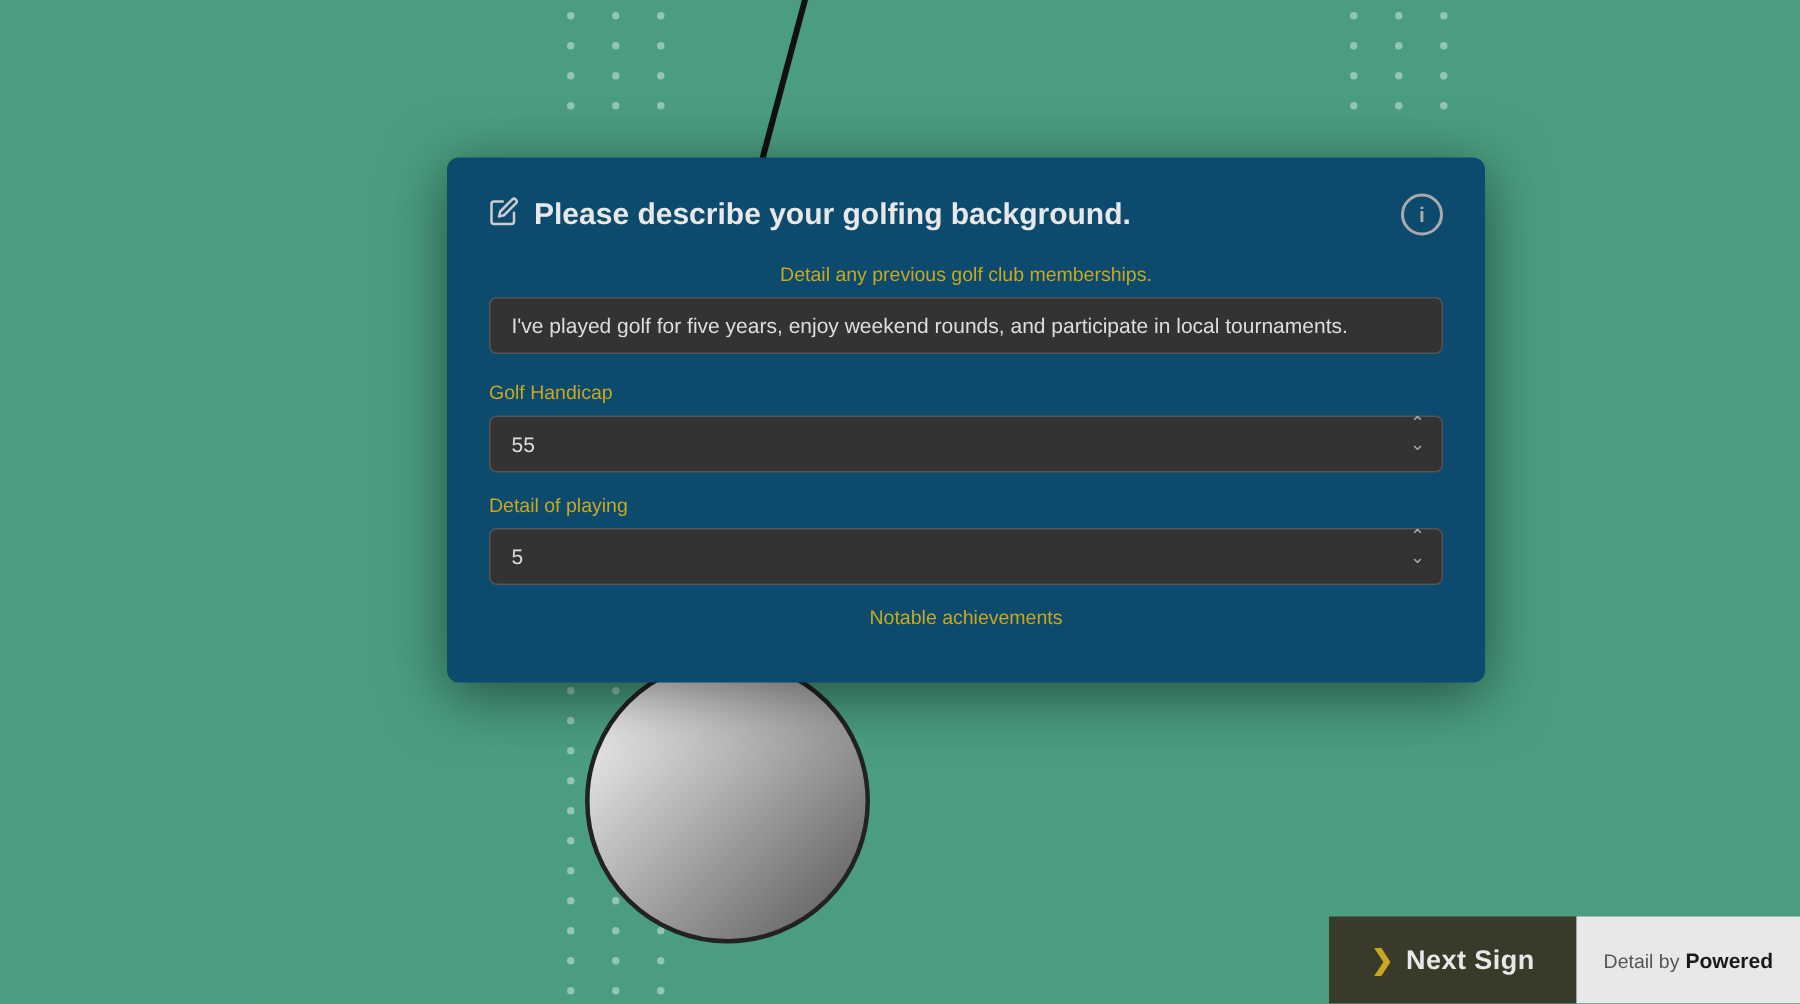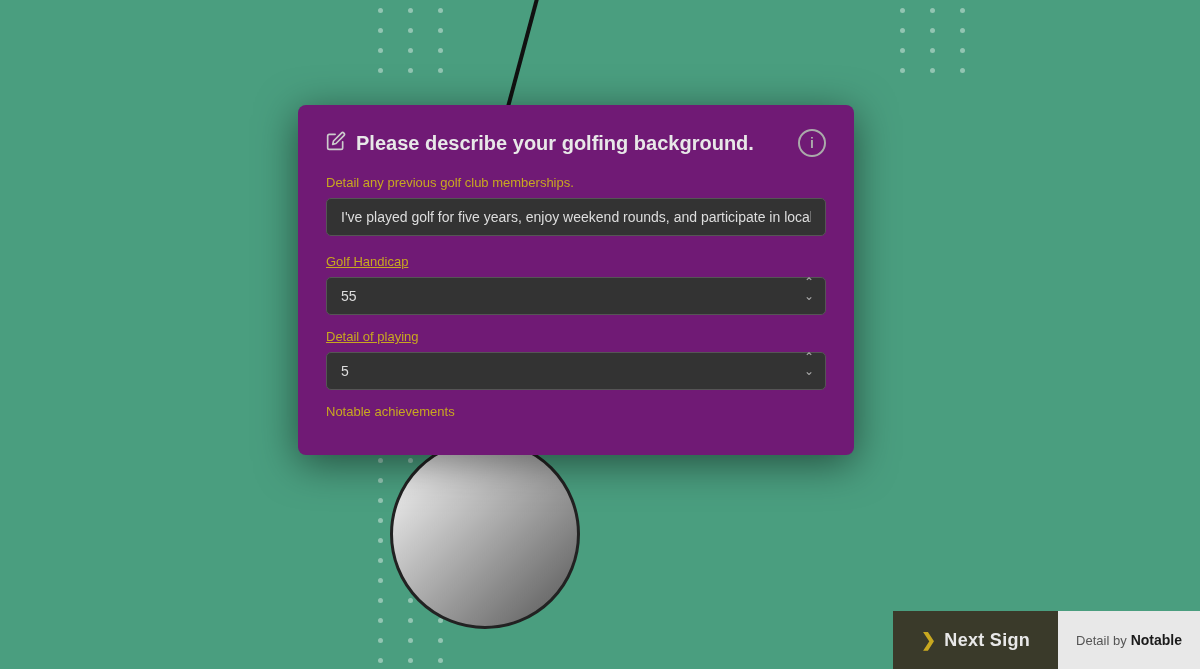--- a/index.html
+++ b/index.html
@@ -104,22 +104,22 @@
       font-size: 11px;
       letter-spacing: 1px;
       margin-top: 10px;
     }
 
     
     .modal {
       position: absolute;
       top: 105px;
       left: 298px;
-      width: 556px;
-      background: #701a75;
+      width: 692px;
+      background: #0c4a6e;
       border-radius: 8px;
       padding: 24px 28px 28px 28px;
       box-shadow: 0 8px 40px rgba(0,0,0,0.5);
     }
 
     .modal-header {
       display: flex;
       align-items: center;
       justify-content: space-between;
       margin-bottom: 18px;
@@ -156,20 +156,21 @@
       font-size: 14px;
       font-weight: bold;
       flex-shrink: 0;
     }
 
     .field-label {
       color: #c8a820;
       font-size: 13px;
       font-weight: 500;
       margin-bottom: 8px;
+      text-align: center;
     }
 
     .text-input {
       width: 100%;
       background: #333;
       border: 1px solid #555;
       border-radius: 5px;
       color: #ddd;
       font-size: 14px;
       padding: 10px 14px;
@@ -180,21 +181,20 @@
     .select-wrapper {
       position: relative;
       margin-bottom: 14px;
     }
 
     .select-label {
       color: #c8a820;
       font-size: 13px;
       font-weight: 500;
       margin-bottom: 8px;
-      text-decoration: underline;
     }
 
     .select-input {
       width: 100%;
       background: #333;
       border: 1px solid #555;
       border-radius: 5px;
       color: #ddd;
       font-size: 14px;
       padding: 10px 14px;
@@ -403,15 +403,15 @@
   <div class="field-label">Notable achievements</div>
 </div>
 
 <div class="bottom-bar">
   <button class="next-step-btn">
     <span class="arrow">❯</span>
     <span>Next Sign</span>
   </button>
   <div class="powered-by">
     <span>Detail by</span>
-    <span class="brand">Notable</span>
+    <span class="brand">Powered</span>
   </div>
 </div>
 
 </body></html>

